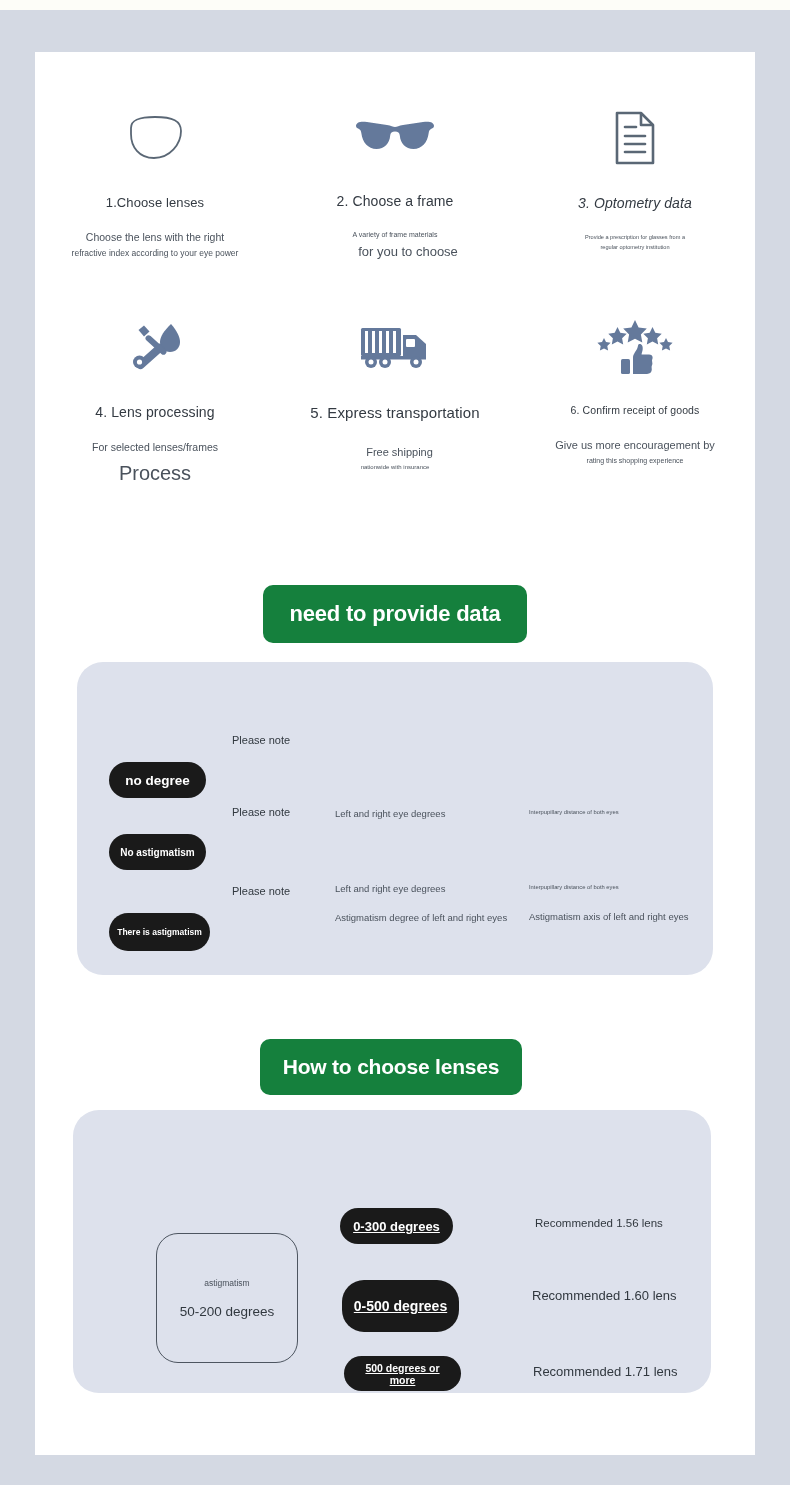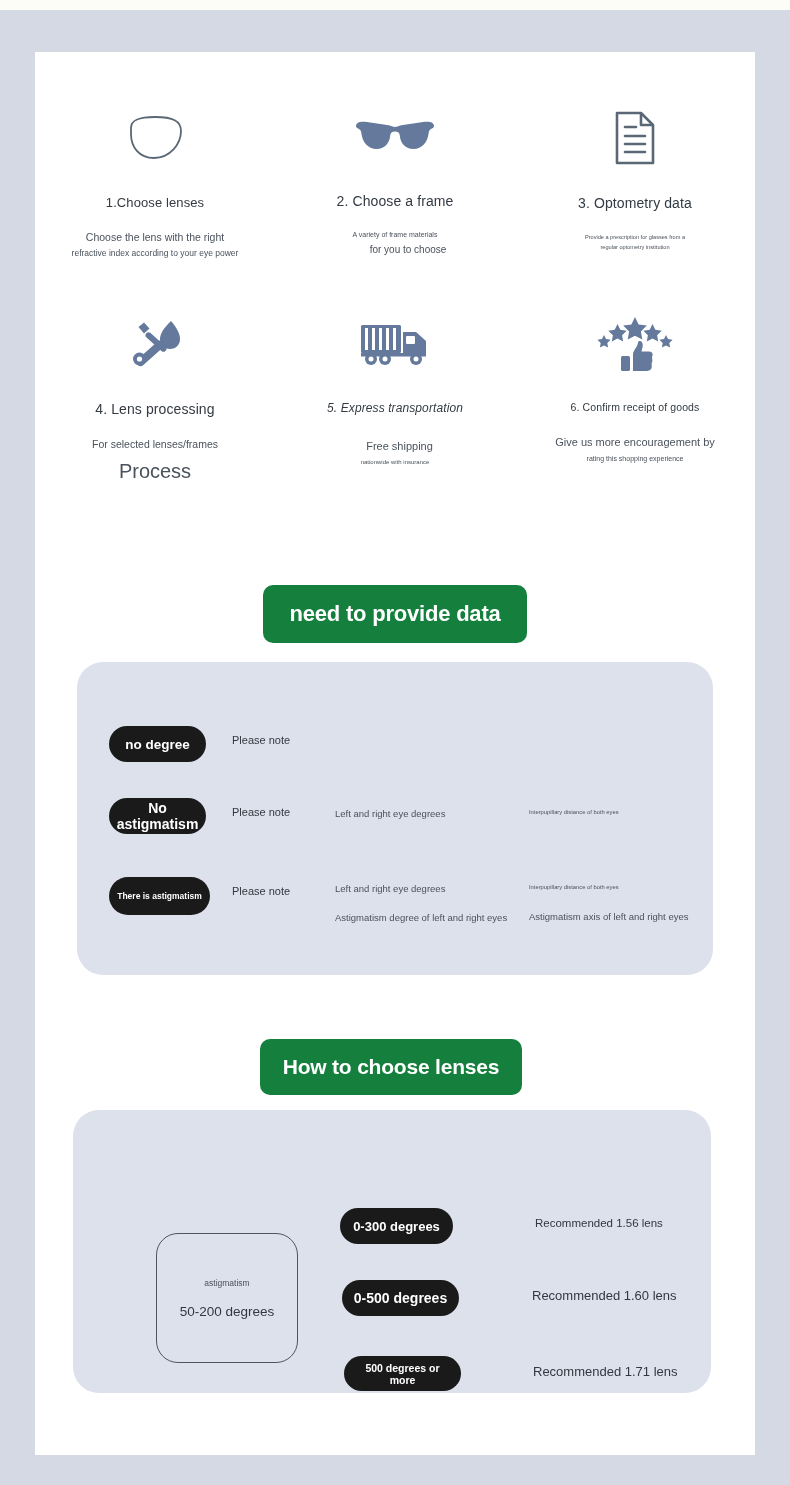--- a/index.html
+++ b/index.html
@@ -84,42 +84,42 @@
     white-space: nowrap;
   }
 
   
   .s1 .step-title { font-size: 13px; }
   .s1 .l1 { font-size: 10.5px; }
   .s1 .l2 { font-size: 8.5px; }
 
   .s2 .step-title { font-size: 14px; }
   .s2 .l1 { font-size: 7px; }
-  .s2 .l2 { font-size: 10px; margin-left: 26px; }
+  .s2 .l2 { font-size: 13px; margin-left: 26px; }
 
   .s3 .step-title { font-size: 14px; }
   .s3 .l1 { font-size: 5.6px; }
   .s3 .l2 { font-size: 5.6px; }
 
   .s4 .step-title { font-size: 14px; }
   .s4 .l1 { font-size: 10.5px; }
   .s4 .l2 { font-size: 20px; }
 
-  .s5 .step-title { font-size: 12px; font-style: italic; }
+  .s5 .step-title { font-size: 15px; }
   .s5 .l1 { font-size: 11px; margin-left: 9px; }
   .s5 .l2 { font-size: 6px; }
 
   .s6 .step-title { font-size: 10.5px; }
   .s6 .l1 { font-size: 11px; }
   .s6 .l2 { font-size: 7px; }
 
   
   .s2 .step-icon { margin-bottom: 24px; }
   .s2 .step-title { margin-bottom: 20px; }
-  .s3 .step-title { margin-bottom: 22px; }
+  .s3 .step-title { margin-bottom: 22px; font-style: italic; }
   .s5 .step-title { margin-bottom: 22px; }
   .s6 .step-title { margin-bottom: 20px; }
 
   
   .banner {
     position: absolute;
     background: #15803d;
     border-radius: 10px;
     color: #ffffff;
     display: flex;
@@ -183,24 +183,25 @@
     left: 32px;
     background: #1a1a1a;
     color: #ffffff;
     border-radius: 22px;
     display: flex;
     align-items: center;
     justify-content: center;
     font-weight: bold;
     text-align: center;
     padding: 0 6px;
+    margin-top: 36px;
   }
 
   #data-row-0 .pill { top: 7px; width: 97px; height: 36px; font-size: 13.5px; }
-  #data-row-1 .pill { top: 7px; width: 97px; height: 36px; font-size: 14px; }
+  #data-row-1 .pill { top: 7px; width: 97px; height: 36px; font-size: 10px; }
   #data-row-2 .pill { top: 7px; width: 101px; height: 38px; font-size: 8.5px; }
 
   .note {
     position: absolute;
     left: 155px;
     top: 15px;
     color: #31383f;
     font-size: 11px;
     white-space: nowrap;
   }
@@ -262,24 +263,25 @@
     position: absolute;
     background: #1a1a1a;
     color: #ffffff;
     border-radius: 22px;
     display: flex;
     align-items: center;
     justify-content: center;
     font-weight: bold;
     text-align: center;
     padding: 0 8px;
+    text-decoration: underline;
   }
 
   #lens-row-0 .lens-pill { left: 267px; width: 113px; height: 36px; font-size: 13px; }
-  #lens-row-1 .lens-pill { left: 269px; width: 117px; height: 36px; font-size: 14px; }
+  #lens-row-1 .lens-pill { left: 269px; width: 117px; height: 52px; font-size: 14px; }
   #lens-row-2 .lens-pill { left: 271px; width: 117px; height: 35px; font-size: 10.5px; }
 
   .lens-rec {
     position: absolute;
     color: #31383f;
     white-space: nowrap;
   }
 
   #lens-row-0 .lens-rec { left: 462px; top: 9px;  font-size: 11.5px; }
   #lens-row-1 .lens-rec { left: 459px; top: 8px;  font-size: 13px; }

